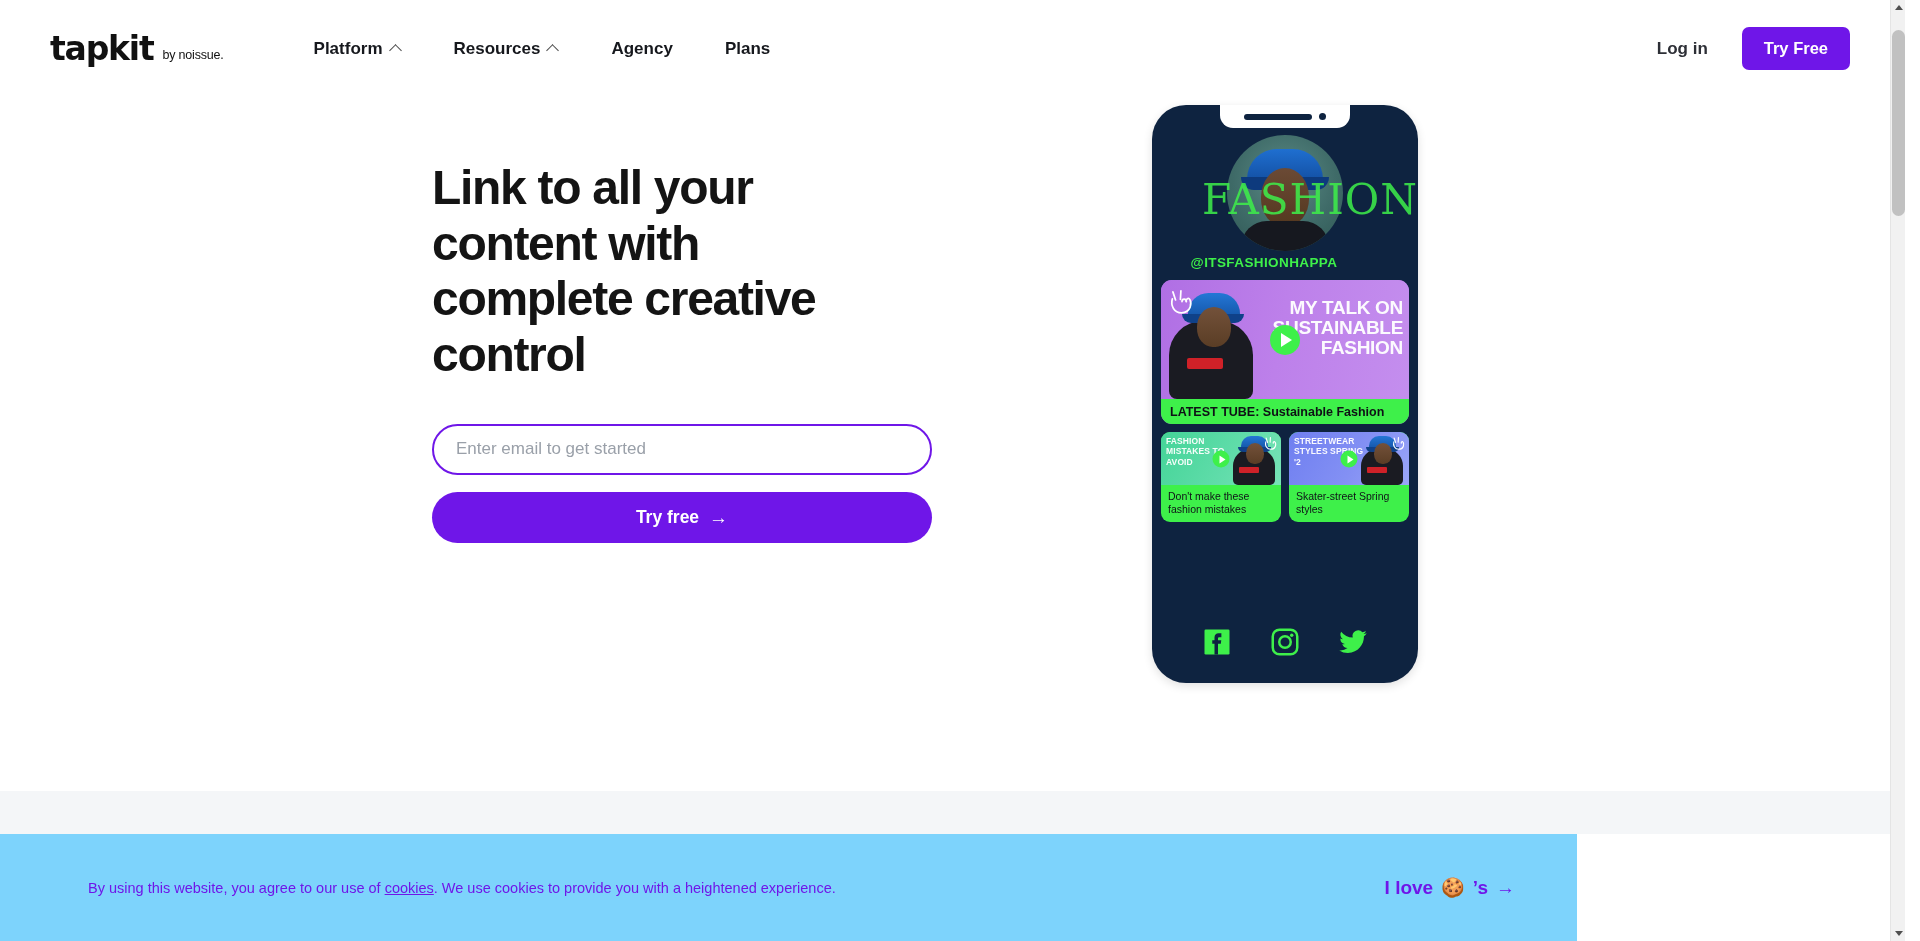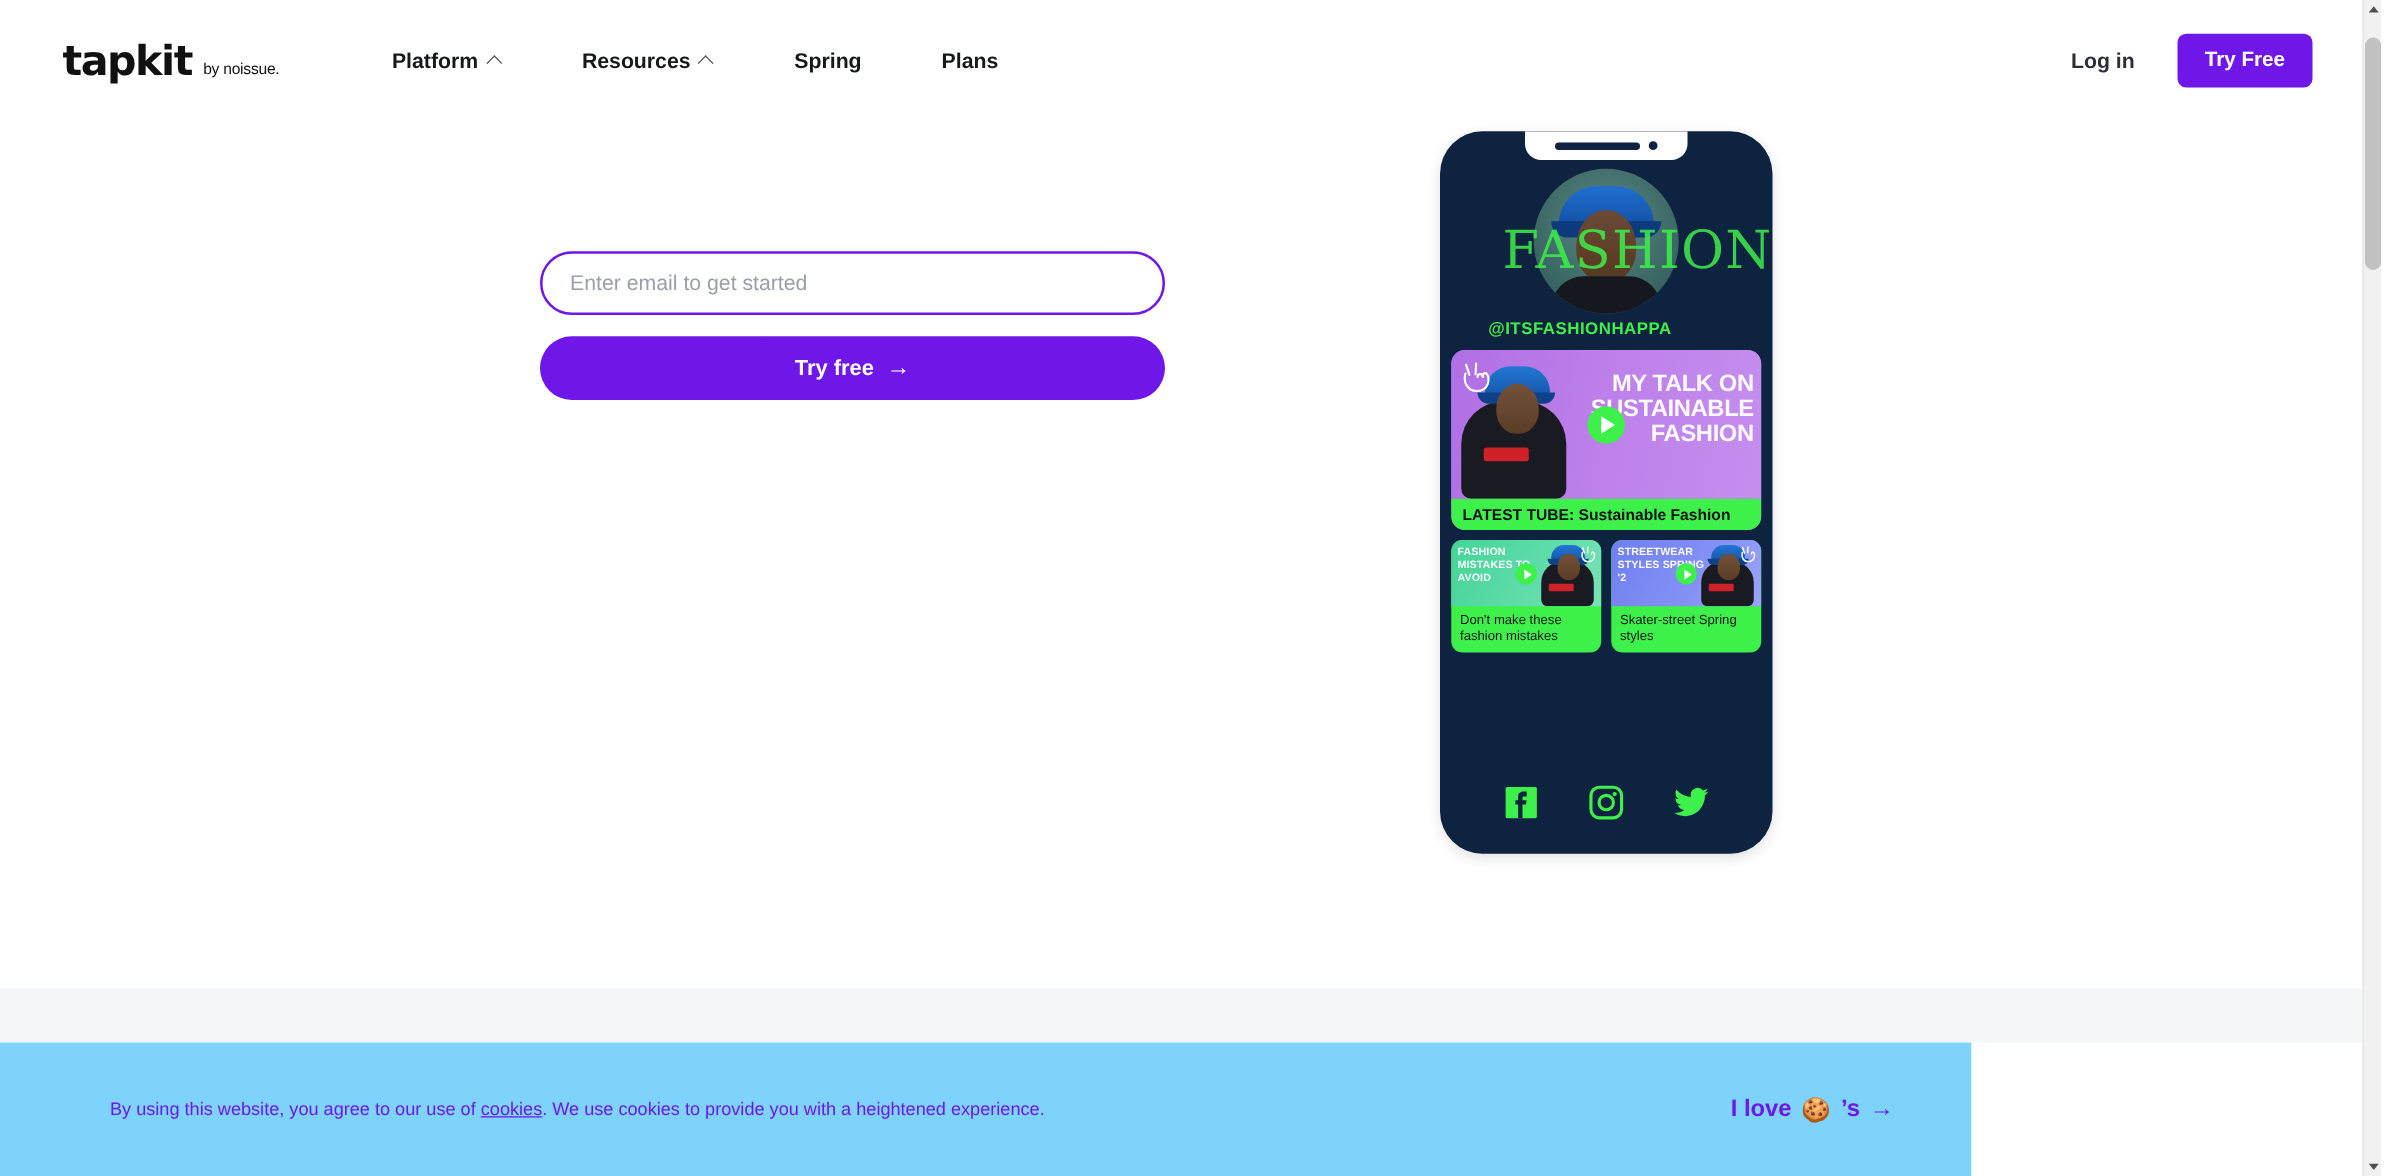--- a/index.html
+++ b/index.html
@@ -23,21 +23,21 @@
   .sb-arrow.up i { border-bottom:5px solid #505050; }
   .sb-arrow.down i { border-top:5px solid #505050; }
   .sb-thumb { position:absolute; top:30px; left:1px; width:13px; height:186px; background:#c1c1c1; border-radius:7px; }
 
   
   .header { position:absolute; top:0; left:0; width:1905px; height:97px; display:flex; align-items:center; background:#fff; }
   .logo-wrap { display:flex; align-items:flex-end; margin-left:50px; gap:9px; }
   .logo-word { font-size:33px; font-weight:700; letter-spacing:-1.2px; color:#111111; line-height:1; font-family:"DejaVu Sans", sans-serif; }
   .logo-sub { font-size:12.5px; font-weight:400; color:#111111; letter-spacing:-0.2px; padding-bottom:3px; }
 
-  .nav { display:flex; margin-left:64px; gap:12px; }
+  .nav { display:flex; margin-left:64px; gap:0px; }
   .nav-item { display:flex; align-items:center; gap:8px; font-size:17px; font-weight:600; color:#16181d; padding:10px 26px; cursor:pointer; white-space:nowrap; }
   .caret { width:11px; height:11px; position:relative; }
   .caret::before { content:""; position:absolute; left:0; top:3px; width:8px; height:8px; border-left:1.6px solid #4a4a4a; border-top:1.6px solid #4a4a4a; transform:rotate(45deg); }
 
   .header-right { margin-left:auto; display:flex; align-items:center; gap:34px; margin-right:55px; }
   .login { font-size:17px; font-weight:600; color:#2d2f36; cursor:pointer; }
   .try-free-btn { background:#6F16E8; color:#fff; font-size:16.5px; font-weight:700; border:none; border-radius:7px; padding:12px 22px; cursor:pointer; font-family:inherit; }
 
   
   .hero { position:absolute; top:97px; left:0; width:1905px; height:694px; background:#fff; }
@@ -130,36 +130,37 @@
     <nav class="nav">
       <div class="nav-item">
         <span>Platform</span>
         <span class="caret"></span>
       </div>
       <div class="nav-item">
         <span>Resources</span>
         <span class="caret"></span>
       </div>
       <div class="nav-item">
-        <span>Spring</span>
+        <span>Agency</span>
       </div>
       <div class="nav-item">
         <span>Plans</span>
       </div>
     </nav>
 
     <div class="header-right">
       <span class="login">Log in</span>
       <button class="try-free-btn">Try Free</button>
     </div>
   </div>
 
   <div class="hero">
 
     <div class="hero-copy">
+      <h1 class="hero-title">Link to all your content with complete creative control</h1>
 
       <input class="email-input" type="text" placeholder="Enter email to get started" style="">
 
       <button class="try-free-cta">
         <span>Try free</span>
         <span class="cta-arrow">→</span>
       </button>
     </div>
 
     <div class="phone">

